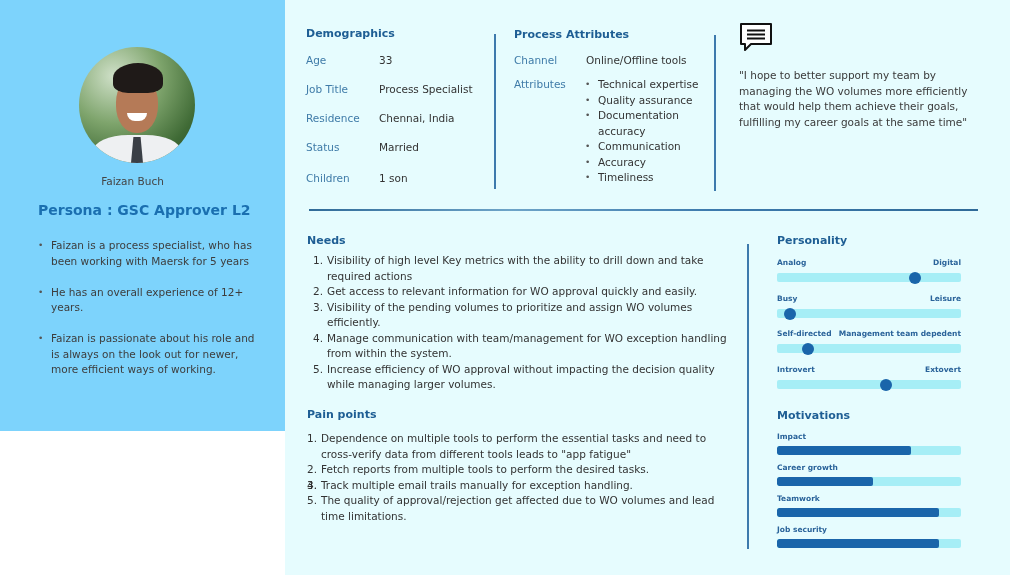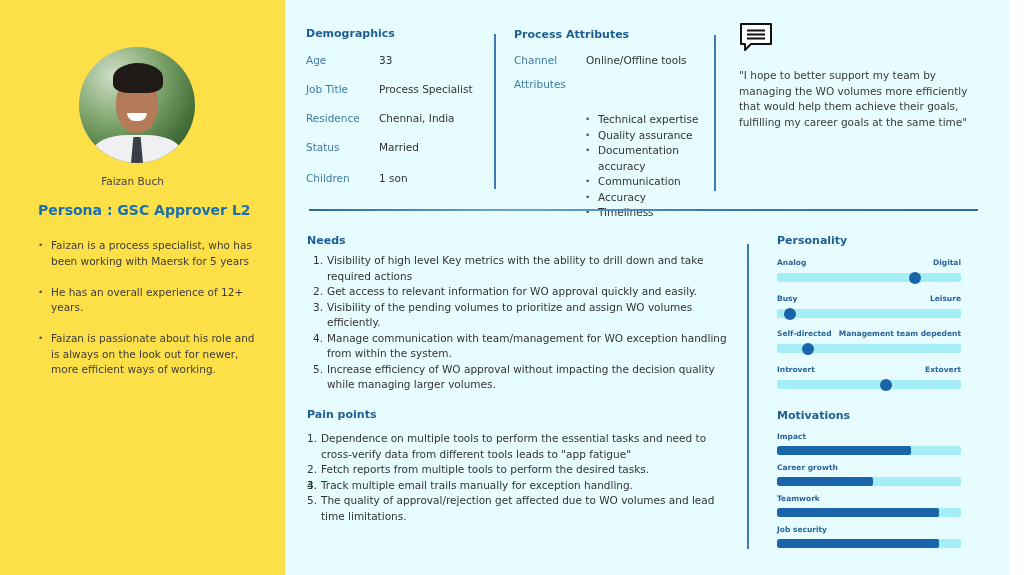--- a/index.html
+++ b/index.html
@@ -1,19 +1,19 @@
 <!DOCTYPE html>
 <html><head>
 <meta charset="utf-8">
 <style>
   * { box-sizing: border-box; margin: 0; padding: 0; }
   html, body { width: 1024px; height: 575px; overflow: hidden; background: #ffffff; }
   body { position: relative; font-family: "DejaVu Sans", sans-serif; color: #3a3a3a; }
 
-  .left { position: absolute; left: 0; top: 0; width: 285px; height: 575px; background: #fde047; }
+  .left { position: absolute; left: 0; top: 0; width: 285px; height: 431px; background: #7dd3fc; }
   .panel { position: absolute; left: 285px; top: 0; width: 725px; height: 575px; background: #e6fcfe; }
 
   .avatar { position: absolute; left: 79px; top: 47px; width: 116px; height: 116px; border-radius: 50%; overflow: hidden;
     background: radial-gradient(circle at 30% 25%, #cfe0c8 0%, #7ea46c 40%, #3f6a35 75%, #2c4a28 100%); }
   .avatar .hair { position: absolute; left: 34px; top: 16px; width: 50px; height: 30px; background: #1f1a18; border-radius: 50% 50% 30% 30%; }
   .avatar .face { position: absolute; left: 37px; top: 30px; width: 42px; height: 56px; background: #b57a57; border-radius: 45% 45% 48% 48%; }
   .avatar .smile { position: absolute; left: 48px; top: 66px; width: 20px; height: 8px; background: #fff; border-radius: 0 0 10px 10px; }
   .avatar .shirt { position: absolute; left: 14px; top: 88px; width: 88px; height: 40px; background: #eef0f2; border-radius: 40% 40% 0 0; }
   .avatar .tie { position: absolute; left: 52px; top: 90px; width: 12px; height: 26px; background: #3a3f46; clip-path: polygon(20% 0, 80% 0, 100% 100%, 0 100%); }
 
@@ -23,21 +23,21 @@
   .bio li { position: relative; padding-left: 13px; font-size: 10.5px; line-height: 15.5px; color: #3d3d3d; margin-bottom: 15.5px; }
   .bio li::before { content: "•"; position: absolute; left: 0; top: 0; font-size: 9px; color: #555; }
 
   .h { position: absolute; font-size: 11px; font-weight: bold; color: #1e5e94; text-align: center; }
   .lbl { position: absolute; font-size: 10.5px; color: #3f7ba8; }
   .val { position: absolute; font-size: 10.5px; color: #333; }
 
   .vline { position: absolute; width: 2px; background: #3d7aad; }
   .hline { position: absolute; height: 2px; background: linear-gradient(90deg, #2f6a98, #6ea4c8 30%, #3d7aad 60%, #2f6a98); }
 
-  .attr-list { position: absolute; left: 585px; top: 77px; width: 125px; list-style: none; margin-top: 35px; }
+  .attr-list { position: absolute; left: 585px; top: 77px; width: 125px; list-style: none; }
   .attr-list li { position: relative; padding-left: 13px; font-size: 10.5px; line-height: 15.5px; color: #333; }
   .attr-list li::before { content: "•"; position: absolute; left: 0; font-size: 9px; color: #555; }
 
   .quote-icon { position: absolute; left: 739px; top: 22px; width: 34px; height: 30px; }
   .quote { position: absolute; left: 739px; top: 68px; width: 230px; font-size: 10.5px; line-height: 15.5px; color: #3a3a3a; }
 
   .olist { position: absolute; list-style: none; }
   .olist li { position: relative; padding-left: 20px; font-size: 10.5px; line-height: 15.5px; color: #333; }
   .olist li .num { position: absolute; left: 6px; top: 0; }
 

